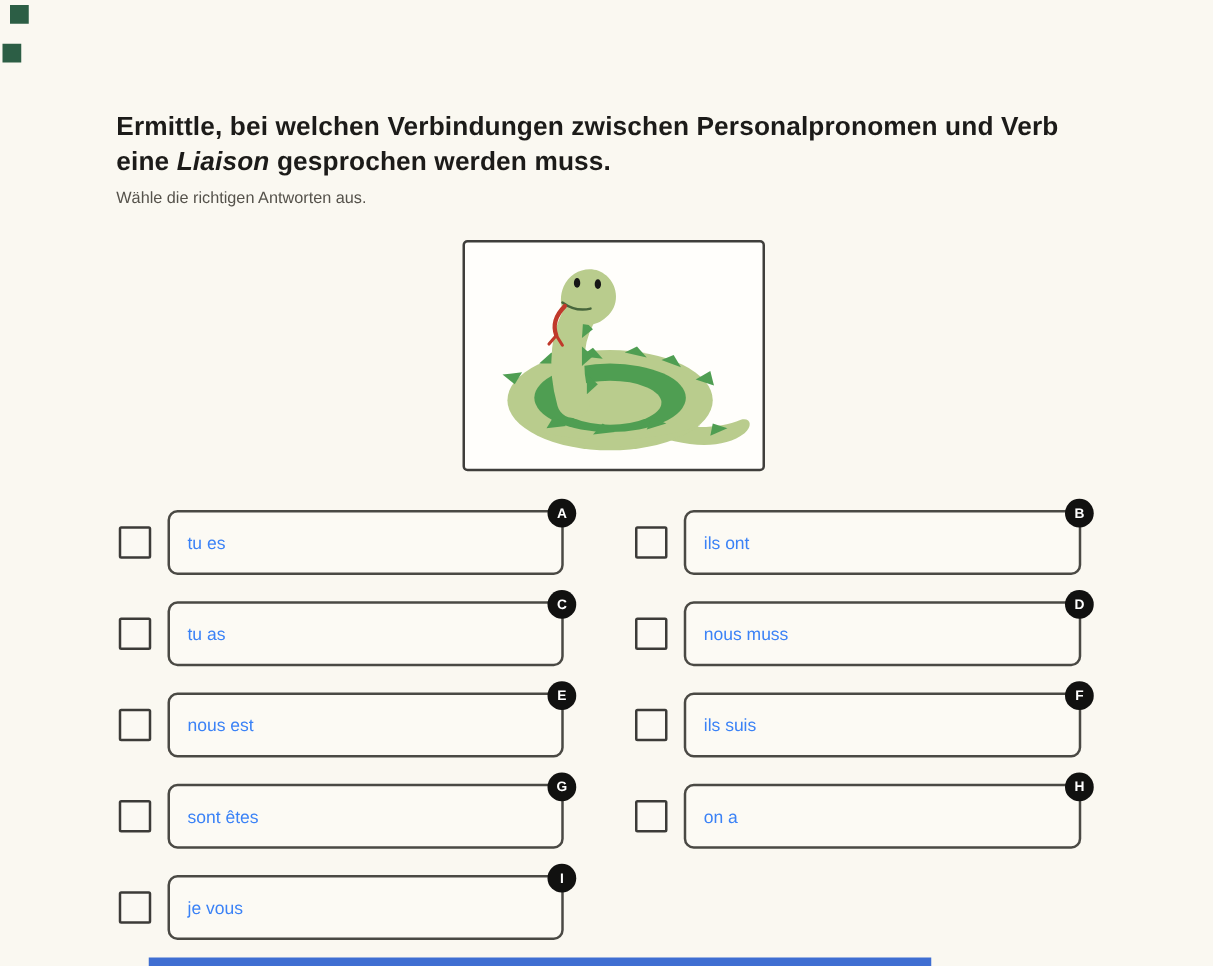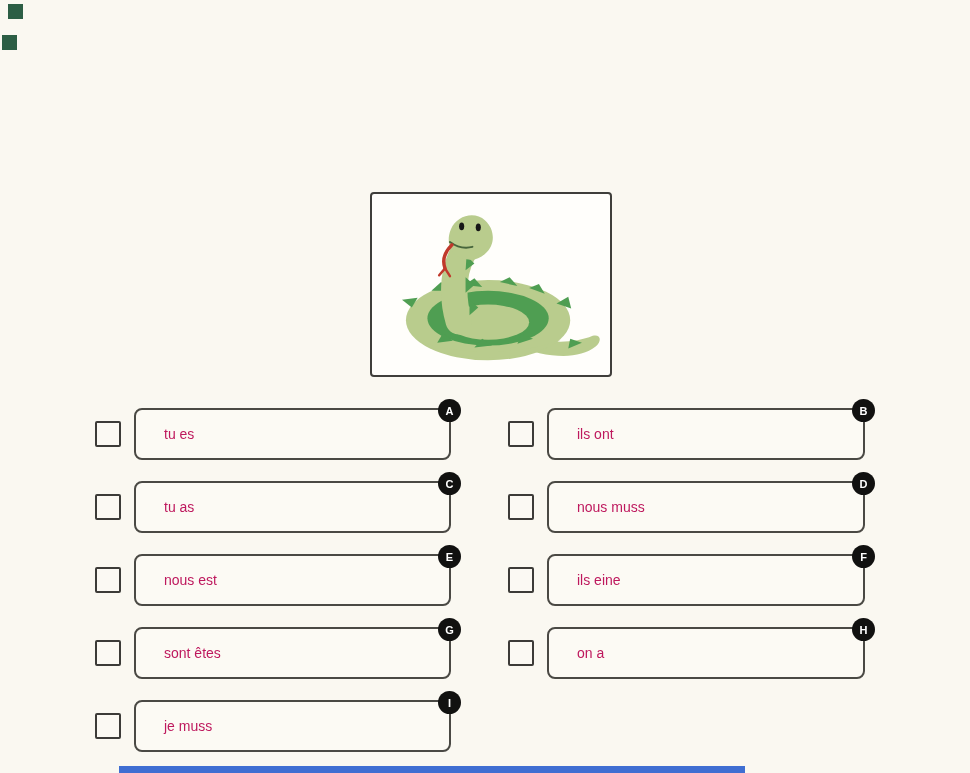--- a/index.html
+++ b/index.html
@@ -80,23 +80,23 @@
     border:2px solid #4a4944;
     border-radius:8px;
     background:#fcfaf4;
     display:flex;
     align-items:center;
     cursor:pointer;
   }
   .answer-box.w-left{width:317px;}
   .answer-box.w-right{width:318px;}
   .answer-label{
-    padding-left:28px;
+    padding-left:14px;
     font-size:14px;
-    color:#be185d;
+    color:#3b82f6;
   }
   .badge{
     position:absolute;
     top:-11px;right:-12px;
     width:23px;height:23px;
     border-radius:50%;
     background:#111110;
     color:#ffffff;
     font-size:11px;
     font-weight:700;
@@ -112,21 +112,23 @@
   }
 </style>
 </head>
 <body>
 
 <div class="screen">
 
   <div class="corner-sq sq1"></div>
   <div class="corner-sq sq2"></div>
 
-
+  <h1 class="task-title"><span>Ermittle, bei welchen Verbindungen zwischen Personalpronomen und Verb eine </span><em>Liaison</em><span> gesprochen werden muss.</span></h1>
+
+  <p class="task-subtitle">Wähle die richtigen Antworten aus.</p>
 
   <div class="image-box">
     <svg width="234" height="177" viewBox="0 0 238 181">
 
       <path d="M142,152 C176,166 208,168 226,154 C233,148 231,141 223,143 C202,152 172,150 150,142 Z" fill="#b9cc8d"></path>
 
       <ellipse cx="116" cy="127" rx="84" ry="41" fill="#b9cc8d"></ellipse>
 
       <ellipse cx="116" cy="125" rx="62" ry="28" fill="#4f9e52"></ellipse>
 
@@ -199,21 +201,21 @@
     <span class="checkbox"></span>
     <div class="answer-box w-left">
       <span class="answer-label">nous est</span>
       <span class="badge">E</span>
     </div>
   </div>
 
   <div class="option-row right-col" style="top:554px">
     <span class="checkbox"></span>
     <div class="answer-box w-right">
-      <span class="answer-label">ils eine</span>
+      <span class="answer-label">ils suis</span>
       <span class="badge">F</span>
     </div>
   </div>
 
   <div class="option-row left-col" style="top:627px">
     <span class="checkbox"></span>
     <div class="answer-box w-left">
       <span class="answer-label">sont êtes</span>
       <span class="badge">G</span>
     </div>
@@ -223,20 +225,20 @@
     <span class="checkbox"></span>
     <div class="answer-box w-right">
       <span class="answer-label">on a</span>
       <span class="badge">H</span>
     </div>
   </div>
 
   <div class="option-row left-col" style="top:700px">
     <span class="checkbox"></span>
     <div class="answer-box w-left">
-      <span class="answer-label">je muss</span>
+      <span class="answer-label">je vous</span>
       <span class="badge">I</span>
     </div>
   </div>
 
   <div class="progress-bar"></div>
 
 </div>
 
 </body></html>

